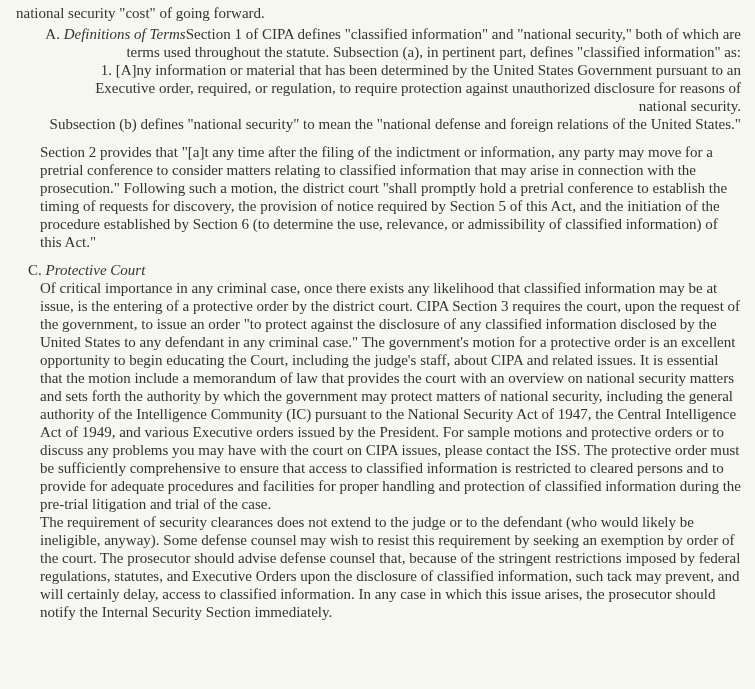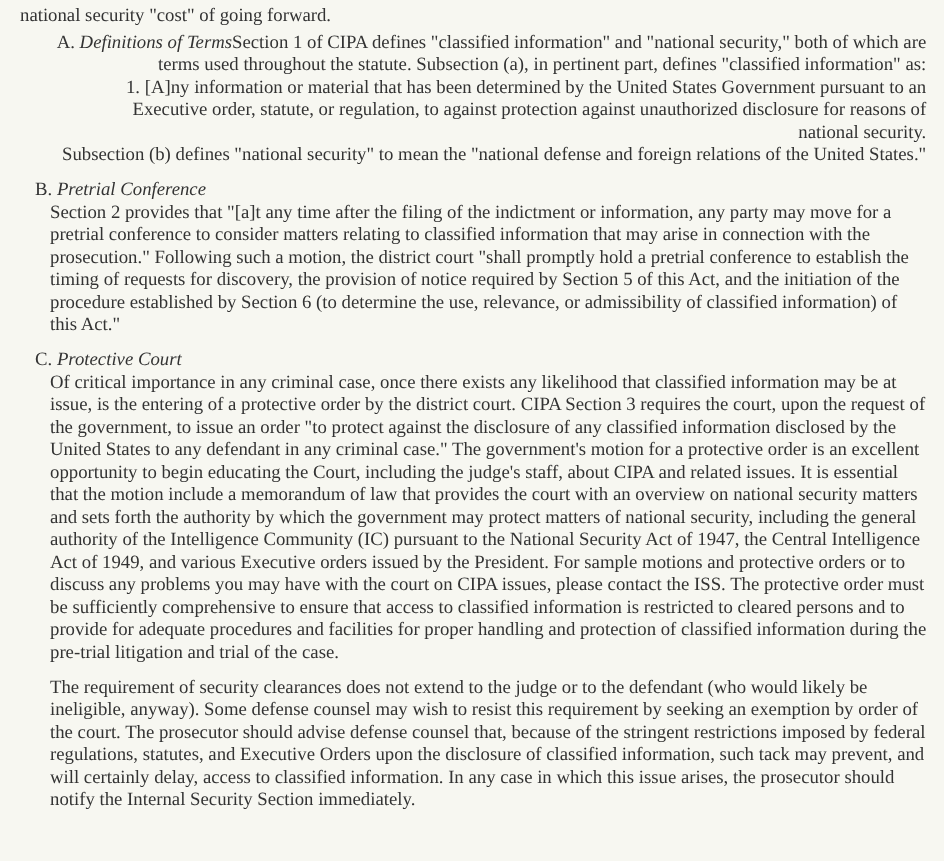--- a/index.html
+++ b/index.html
@@ -46,45 +46,43 @@
   }
   .heading-italic {
     font-style: italic;
   }
   
   .quote {
     margin-left: 32px;    
     text-indent: -14px;   
   }
   .spaced {
-    margin-top: 10px;     
   }
   .marker {
     font-style: normal;
   }
 </style>
 </head>
 <body>
 
 <div class="page">
 
   <p class="para intro">national security "cost" of going forward.</p>
 
   <div class="outline-list">
 
     <div class="section section-a">
       <p class="para hang"><span class="marker">A. </span><i class="heading-italic">Definitions of Terms</i><span>Section 1 of CIPA defines "classified information" and "national security," both of which are terms used throughout the statute. Subsection (a), in pertinent part, defines "classified information" as:</span></p>
 
-      <p class="para quote"><span class="marker">1. </span><span>[A]ny information or material that has been determined by the United States Government pursuant to an Executive order, statute, or regulation, to against protection against unauthorized disclosure for reasons of national security.</span></p>
+      <p class="para quote"><span class="marker">1. </span><span>[A]ny information or material that has been determined by the United States Government pursuant to an Executive order, required, or regulation, to require protection against unauthorized disclosure for reasons of national security.</span></p>
 
       <p class="para">Subsection (b) defines "national security" to mean the "national defense and foreign relations of the United States."</p>
     </div>
 
     <div class="section section-b">
-      <p class="para hang"><span class="marker">B. </span><i class="heading-italic">Pretrial Conference</i></p>
 
       <p class="para">Section 2 provides that "[a]t any time after the filing of the indictment or information, any party may move for a pretrial conference to consider matters relating to classified information that may arise in connection with the prosecution." Following such a motion, the district court "shall promptly hold a pretrial conference to establish the timing of requests for discovery, the provision of notice required by Section 5 of this Act, and the initiation of the procedure established by Section 6 (to determine the use, relevance, or admissibility of classified information) of this Act."</p>
     </div>
 
     <div class="section section-c">
       <p class="para hang"><span class="marker">C. </span><i class="heading-italic">Protective Court</i></p>
 
       <p class="para">Of critical importance in any criminal case, once there exists any likelihood that classified information may be at issue, is the entering of a protective order by the district court. CIPA Section 3 requires the court, upon the request of the government, to issue an order "to protect against the disclosure of any classified information disclosed by the United States to any defendant in any criminal case." The government's motion for a protective order is an excellent opportunity to begin educating the Court, including the judge's staff, about CIPA and related issues. It is essential that the motion include a memorandum of law that provides the court with an overview on national security matters and sets forth the authority by which the government may protect matters of national security, including the general authority of the Intelligence Community (IC) pursuant to the National Security Act of 1947, the Central Intelligence Act of 1949, and various Executive orders issued by the President. For sample motions and protective orders or to discuss any problems you may have with the court on CIPA issues, please contact the ISS. The protective order must be sufficiently comprehensive to ensure that access to classified information is restricted to cleared persons and to provide for adequate procedures and facilities for proper handling and protection of classified information during the pre-trial litigation and trial of the case.</p>
 
       <p class="para spaced">The requirement of security clearances does not extend to the judge or to the defendant (who would likely be ineligible, anyway). Some defense counsel may wish to resist this requirement by seeking an exemption by order of the court. The prosecutor should advise defense counsel that, because of the stringent restrictions imposed by federal regulations, statutes, and Executive Orders upon the disclosure of classified information, such tack may prevent, and will certainly delay, access to classified information. In any case in which this issue arises, the prosecutor should notify the Internal Security Section immediately.</p>

